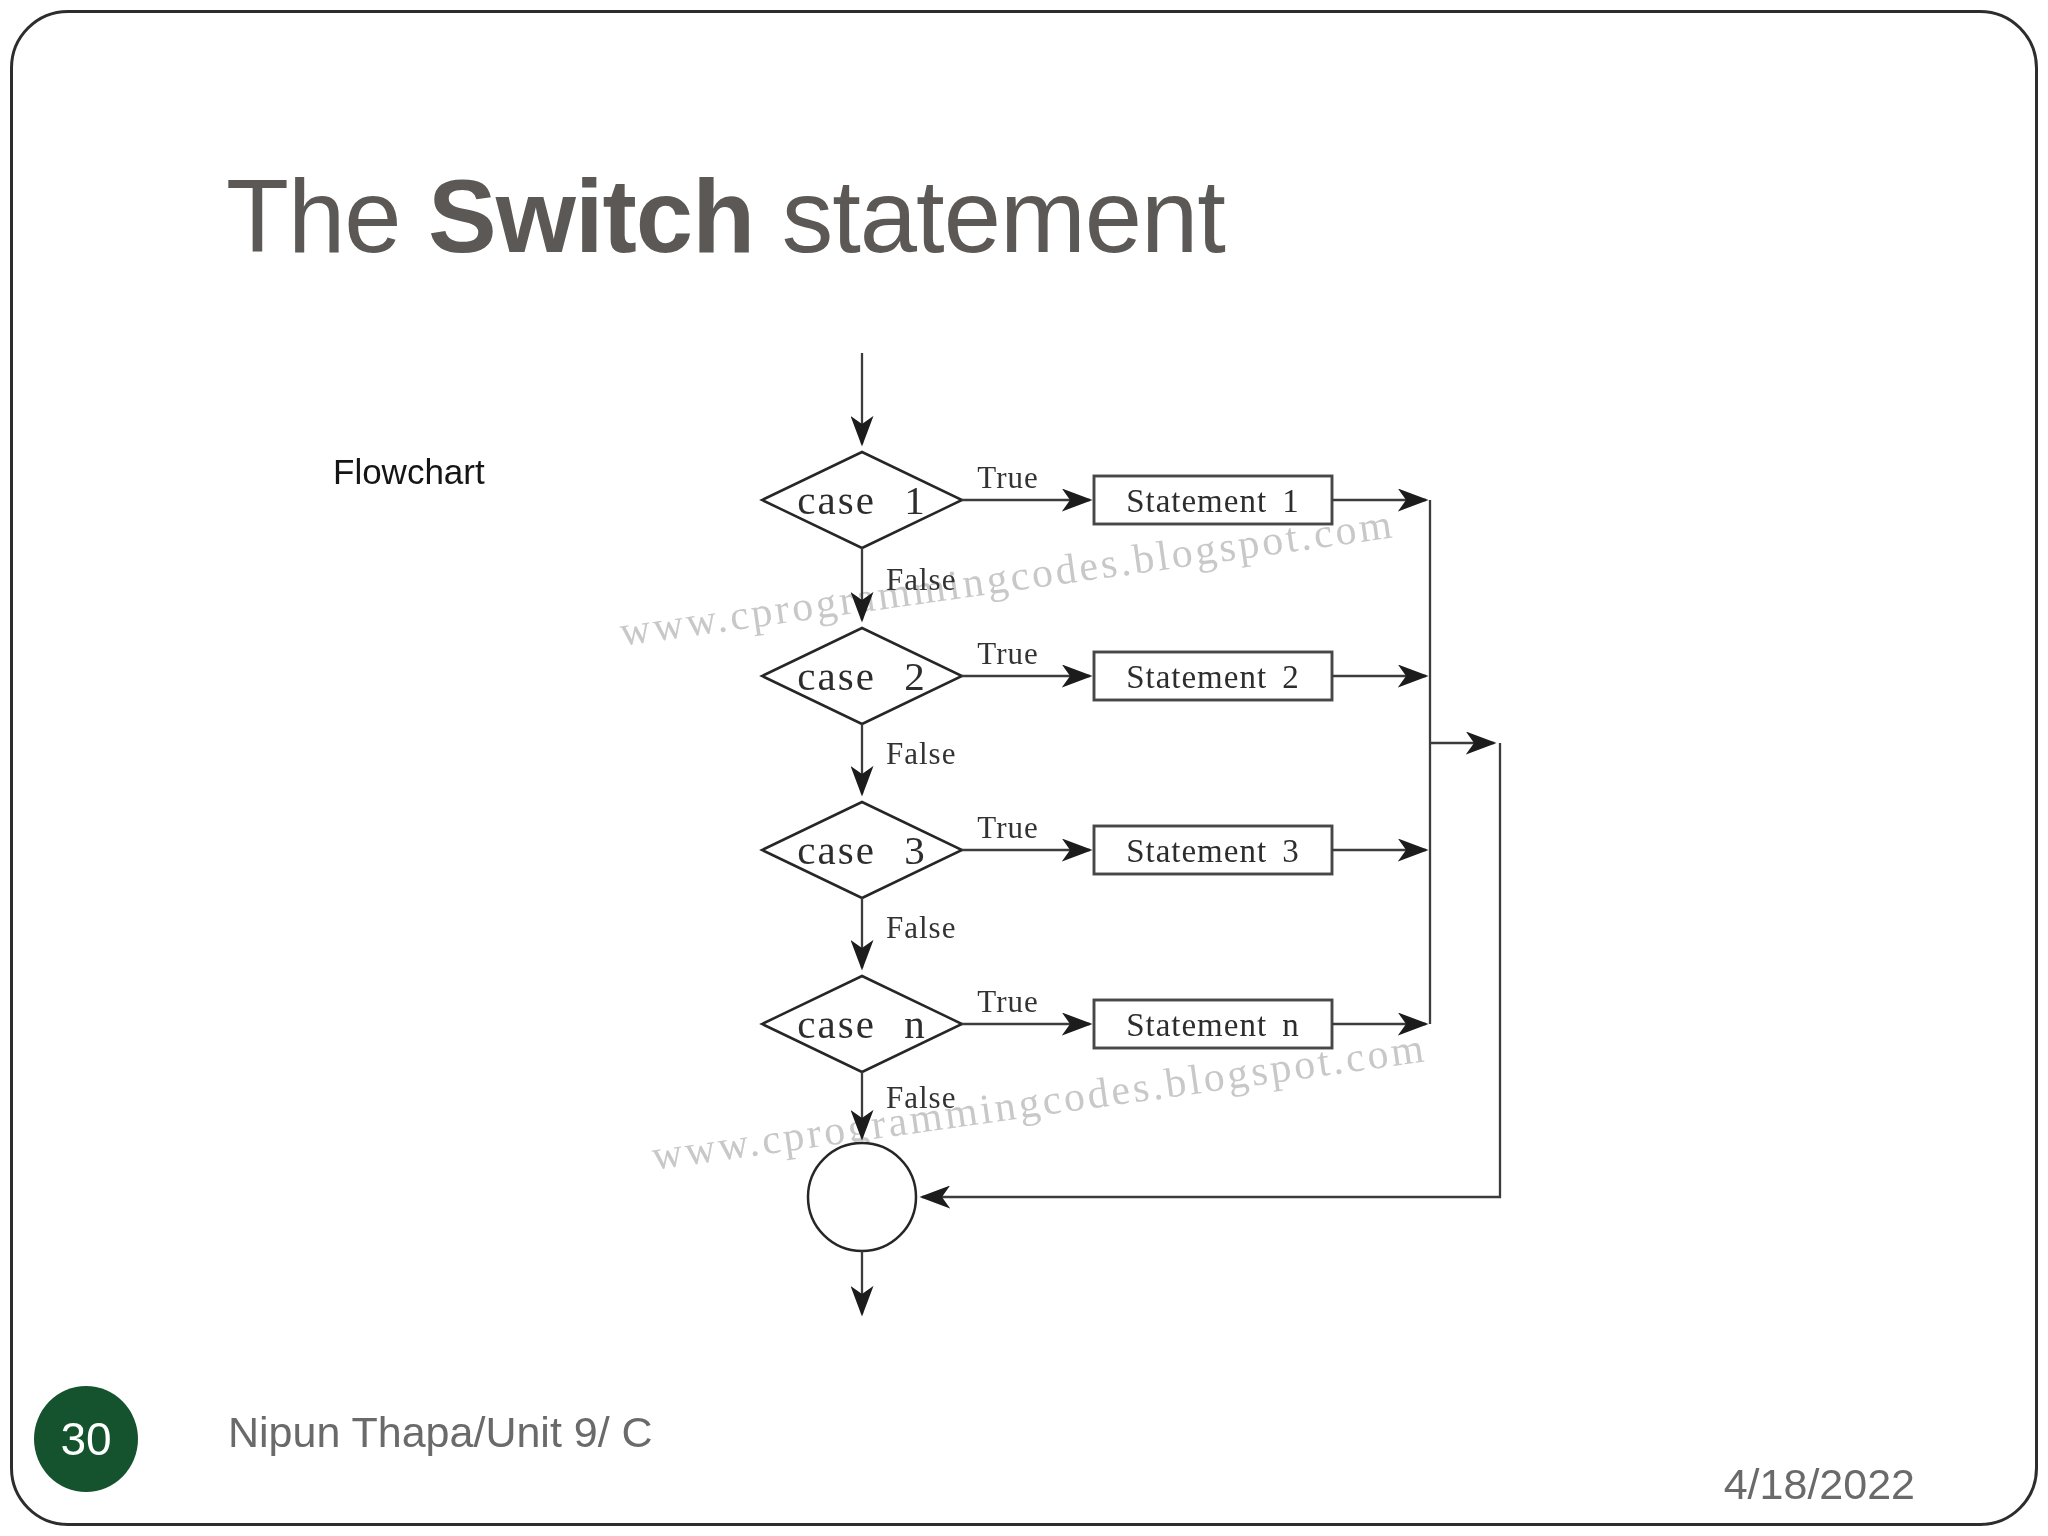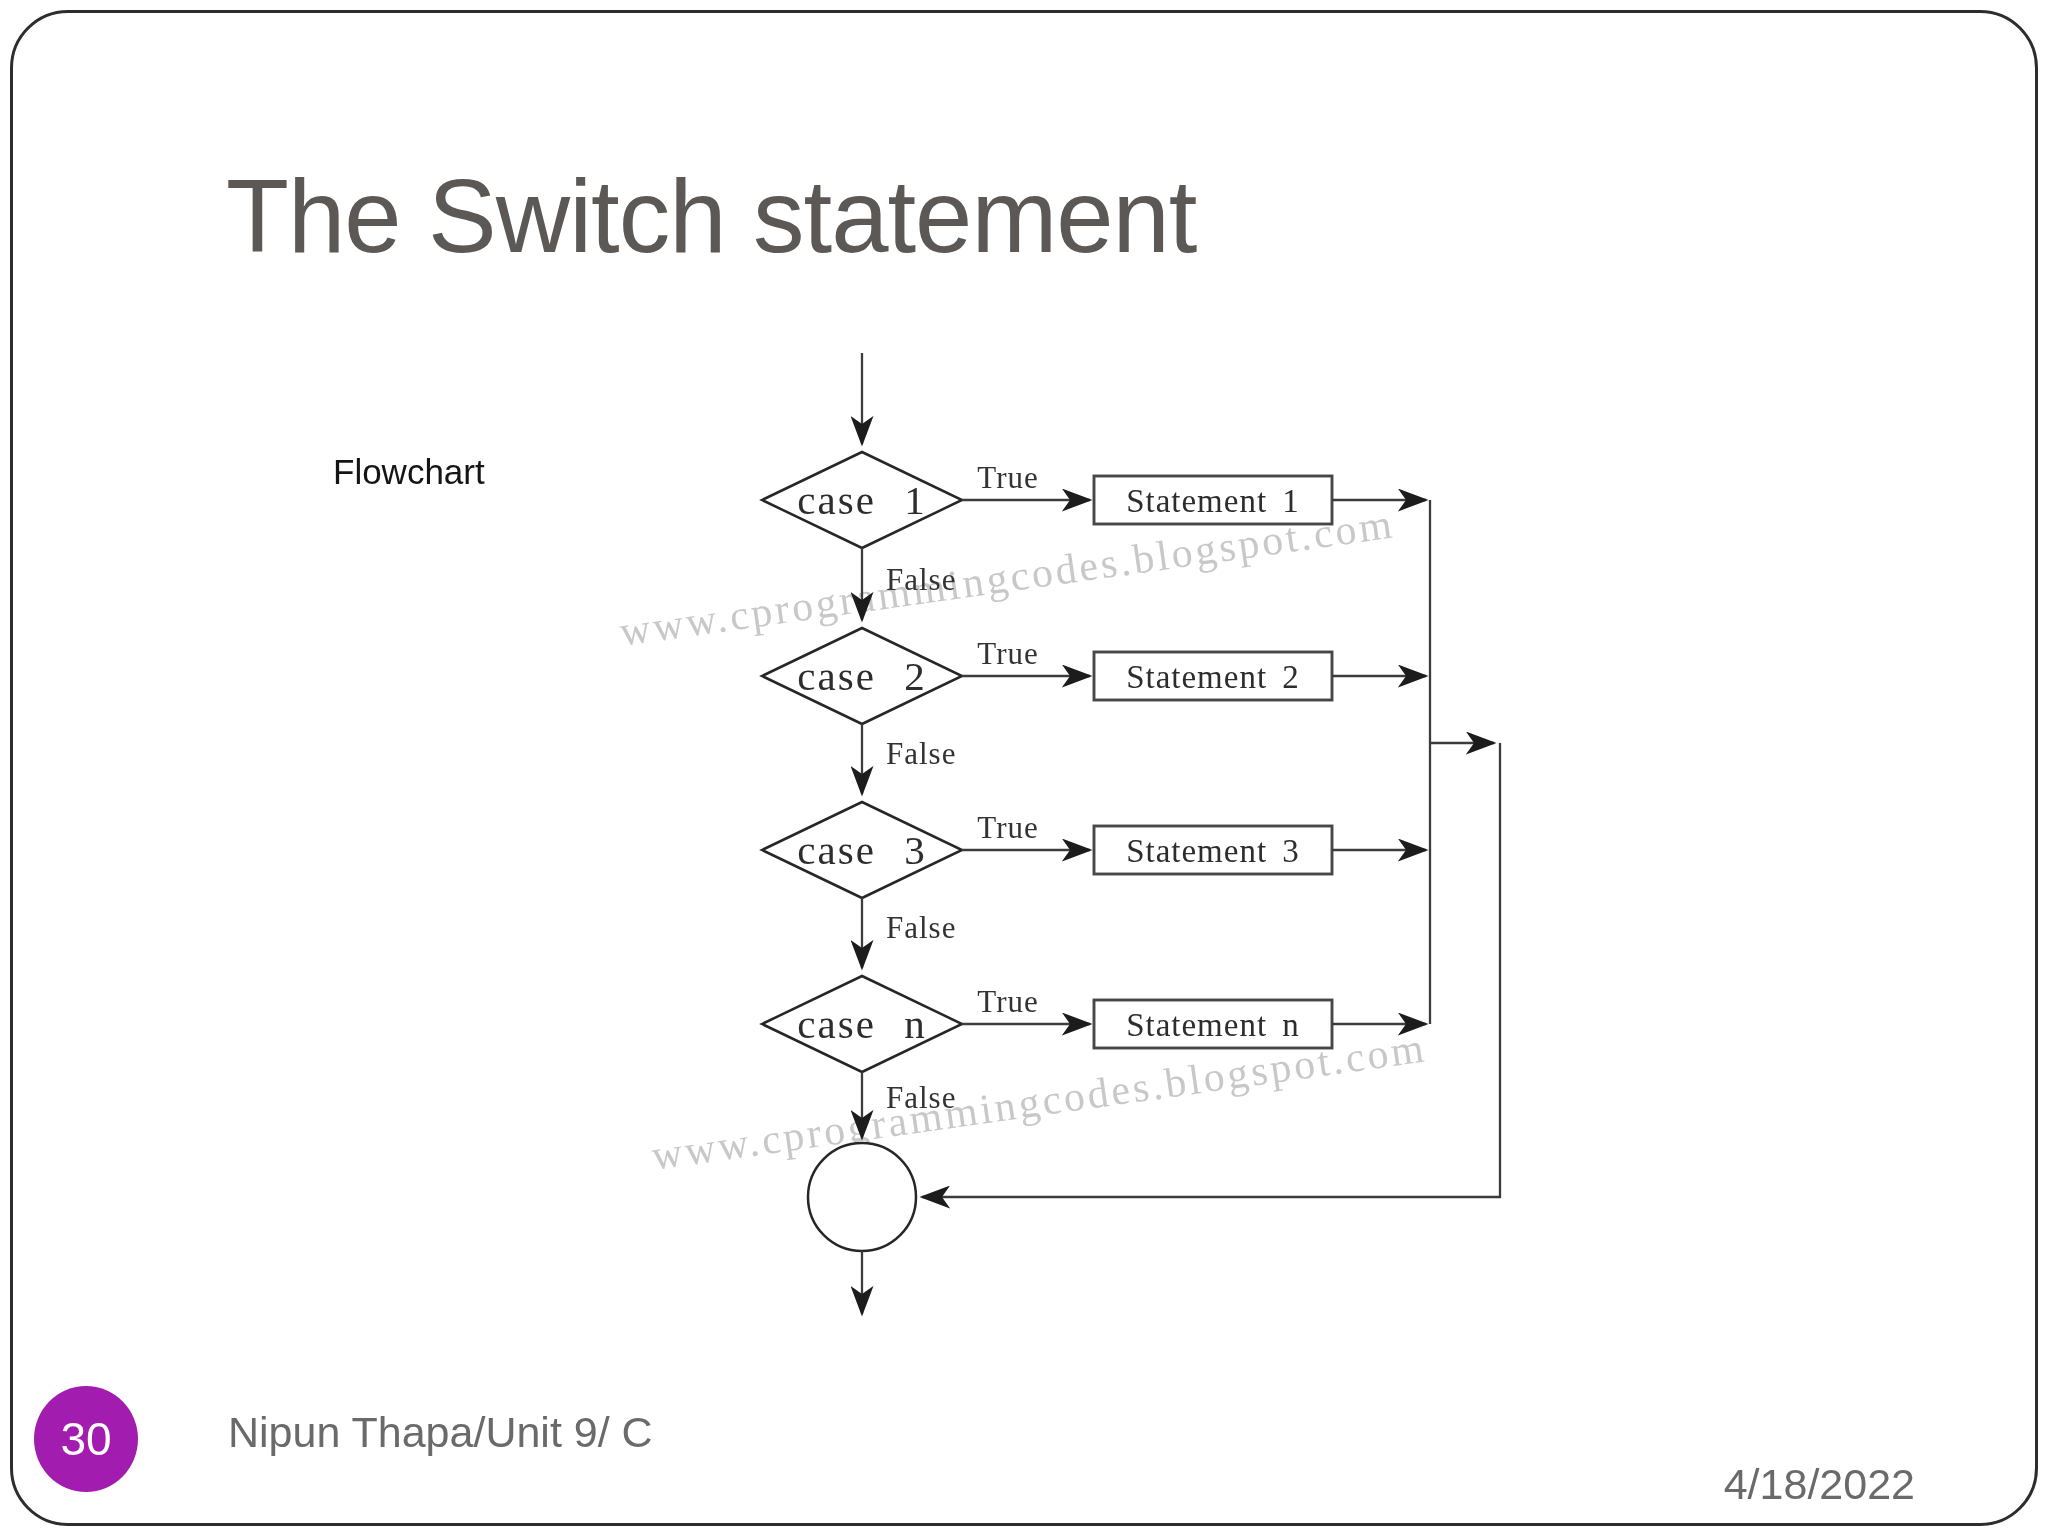--- a/index.html
+++ b/index.html
@@ -6,21 +6,21 @@
   body{width:2048px;height:1536px;position:relative;overflow:hidden;
        font-family:"Liberation Sans",sans-serif;}
 
   
   .slide-border{position:absolute;left:10px;top:10px;right:10px;bottom:10px;
     border:3px solid #2d2d2d;border-radius:58px;z-index:1;}
 
   
   .title{position:absolute;left:226px;top:158px;z-index:5;
     font-size:103px;color:#5c5856;letter-spacing:-1px;white-space:nowrap;}
-  .title .b{font-weight:400;}
+  .title .b{font-weight:700;}
 
   
   .fc-label{position:absolute;left:293px;top:452px;z-index:5;
     font-size:35px;color:#151515;margin-left:40px;}
 
   
   .wm{position:absolute;z-index:2;white-space:nowrap;
     font-family:"Liberation Serif",serif;font-size:42px;color:#c8c8c8;
     letter-spacing:3px;transform:rotate(-8deg);transform-origin:left center;}
   .wm1{left:620px;top:608px;}
@@ -34,21 +34,21 @@
   .caseText{font-family:"Liberation Serif",serif;font-size:41px;fill:#2d2d2d;
     text-anchor:middle;letter-spacing:2px;word-spacing:16px;}
   .stmtText{font-family:"Liberation Serif",serif;font-size:33px;fill:#2d2d2d;
     text-anchor:middle;letter-spacing:1px;word-spacing:6px;}
   .tfText{font-family:"Liberation Serif",serif;font-size:31px;fill:#333333;
     letter-spacing:1px;}
   .mid{text-anchor:middle;}
 
   
   .page-circle{position:absolute;left:34px;top:1386px;width:104px;height:106px;
-    border-radius:50%;background:#a21caf;z-index:6;
+    border-radius:50%;background:#14532d;z-index:6;
     display:flex;align-items:center;justify-content:center;
     color:#ffffff;font-size:46px;}
   .footer-author{position:absolute;left:228px;top:1408px;z-index:5;
     font-size:43px;color:#6a6a6a;}
   .footer-date{position:absolute;right:133px;top:1460px;z-index:5;
     font-size:43px;color:#6a6a6a;}
 </style>
 </head>
 <body>
 

